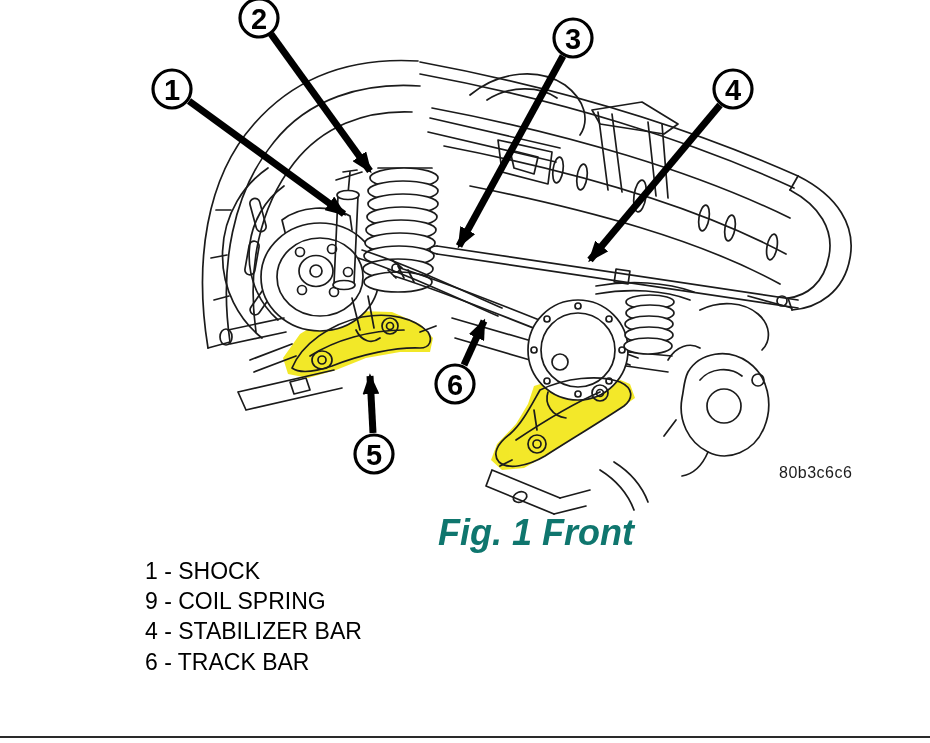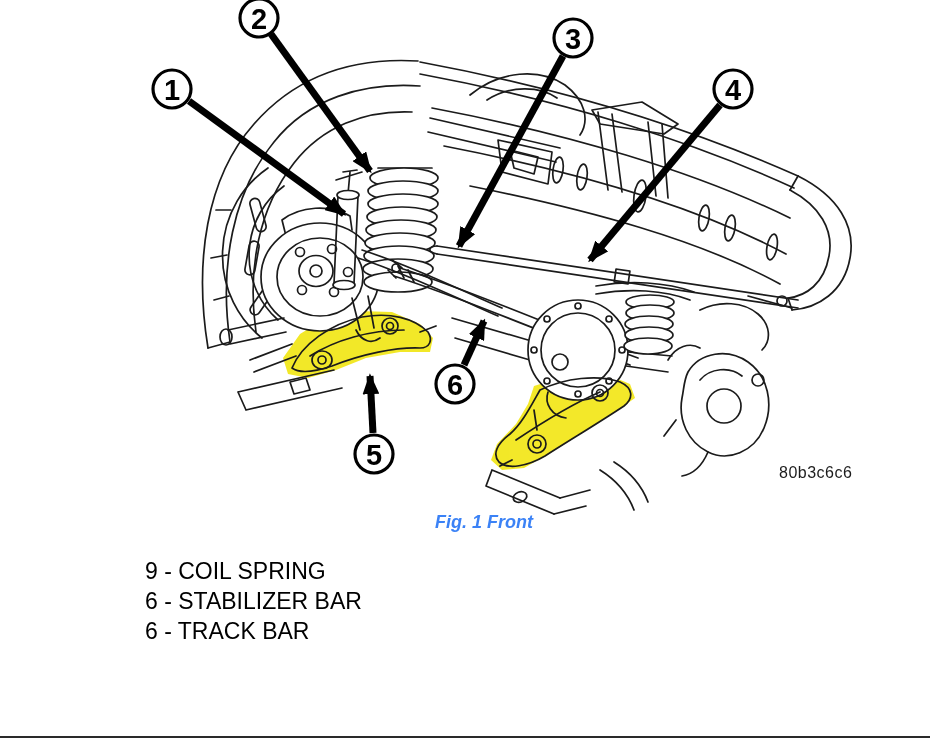--- a/index.html
+++ b/index.html
@@ -10,22 +10,22 @@
     font-family:"Liberation Sans", sans-serif;
     overflow:hidden;
   }
   #diagram-svg{position:absolute;left:0;top:0;}
   .fig-code{
     position:absolute;left:735px;top:464px;
     font-size:16px;color:#1c1c1c;letter-spacing:0.5px;margin-left:44px;
   }
   .fig-caption{
     position:absolute;left:334px;top:512px;width:300px;
-    text-align:center;font-size:18px;font-weight:bold;font-style:italic;
-    color:#3b82f6;
+    text-align:right;font-size:36px;font-weight:bold;font-style:italic;
+    color:#0f766e;
   }
   .legend{
     position:absolute;left:145px;top:556px;width:560px;
     font-size:23px;color:#000000;
   }
   .legend-row{height:30.2px;line-height:30.2px;white-space:nowrap;}
   .bottom-rule{
     position:absolute;left:0;top:736px;width:930px;height:2px;
     background:#2a2a2a;
   }
@@ -265,19 +265,20 @@
         <text x="455" y="394.5">6</text>
       </g>
     </g>
   </svg>
 
   <div class="fig-code">80b3c6c6</div>
 
   <div class="fig-caption">Fig. 1 Front</div>
 
   <div class="legend">
+    <div class="legend-row">1 - SHOCK</div>
     <div class="legend-row">9 - COIL SPRING</div>
-    <div class="legend-row">6 - STABILIZER BAR</div>
+    <div class="legend-row">4 - STABILIZER BAR</div>
     <div class="legend-row">6 - TRACK BAR</div>
   </div>
 
   <div class="bottom-rule"></div>
 </div>
 
 </body></html>

